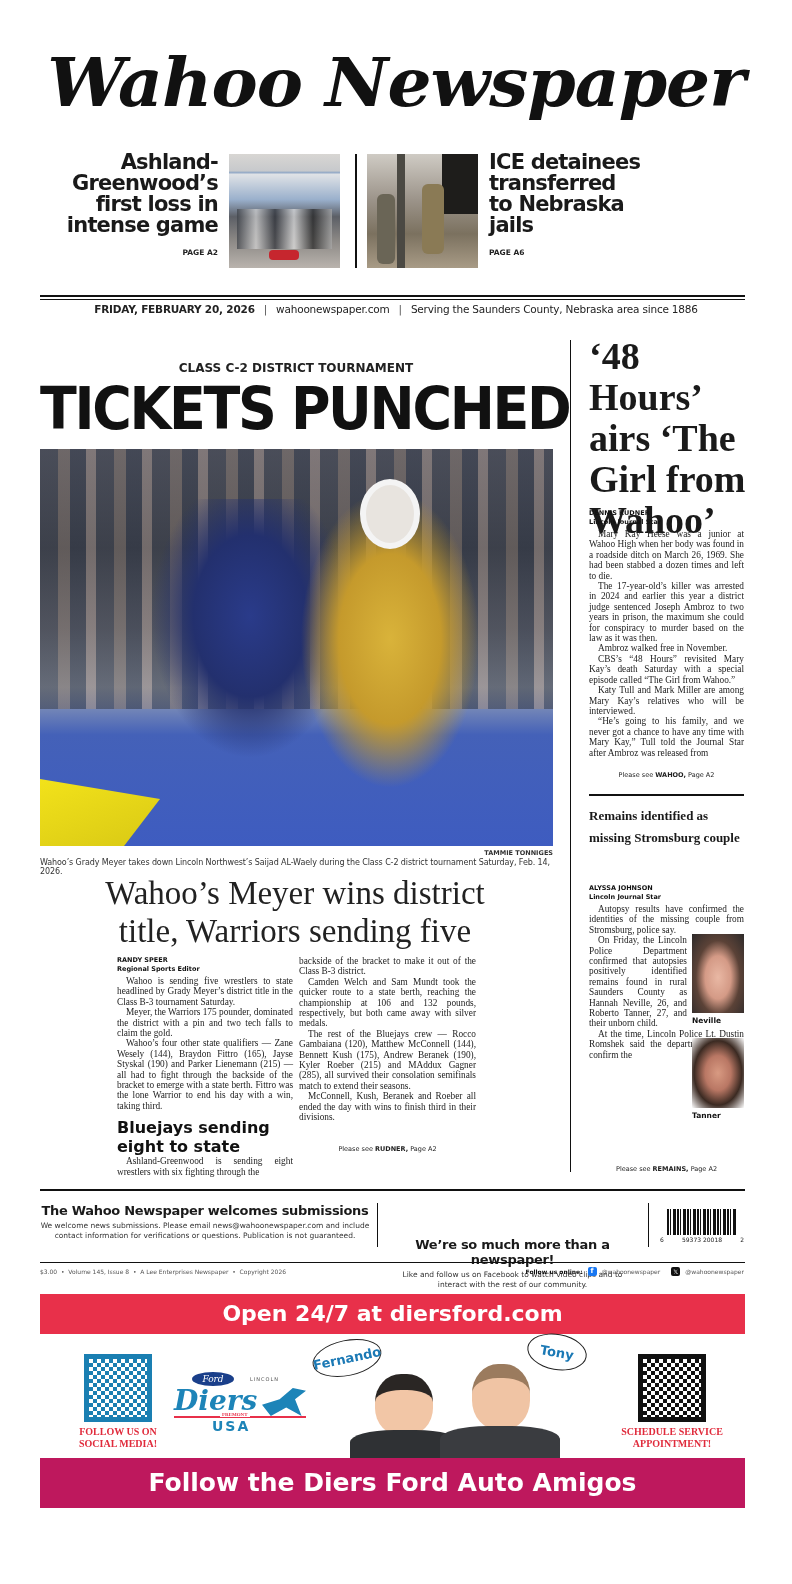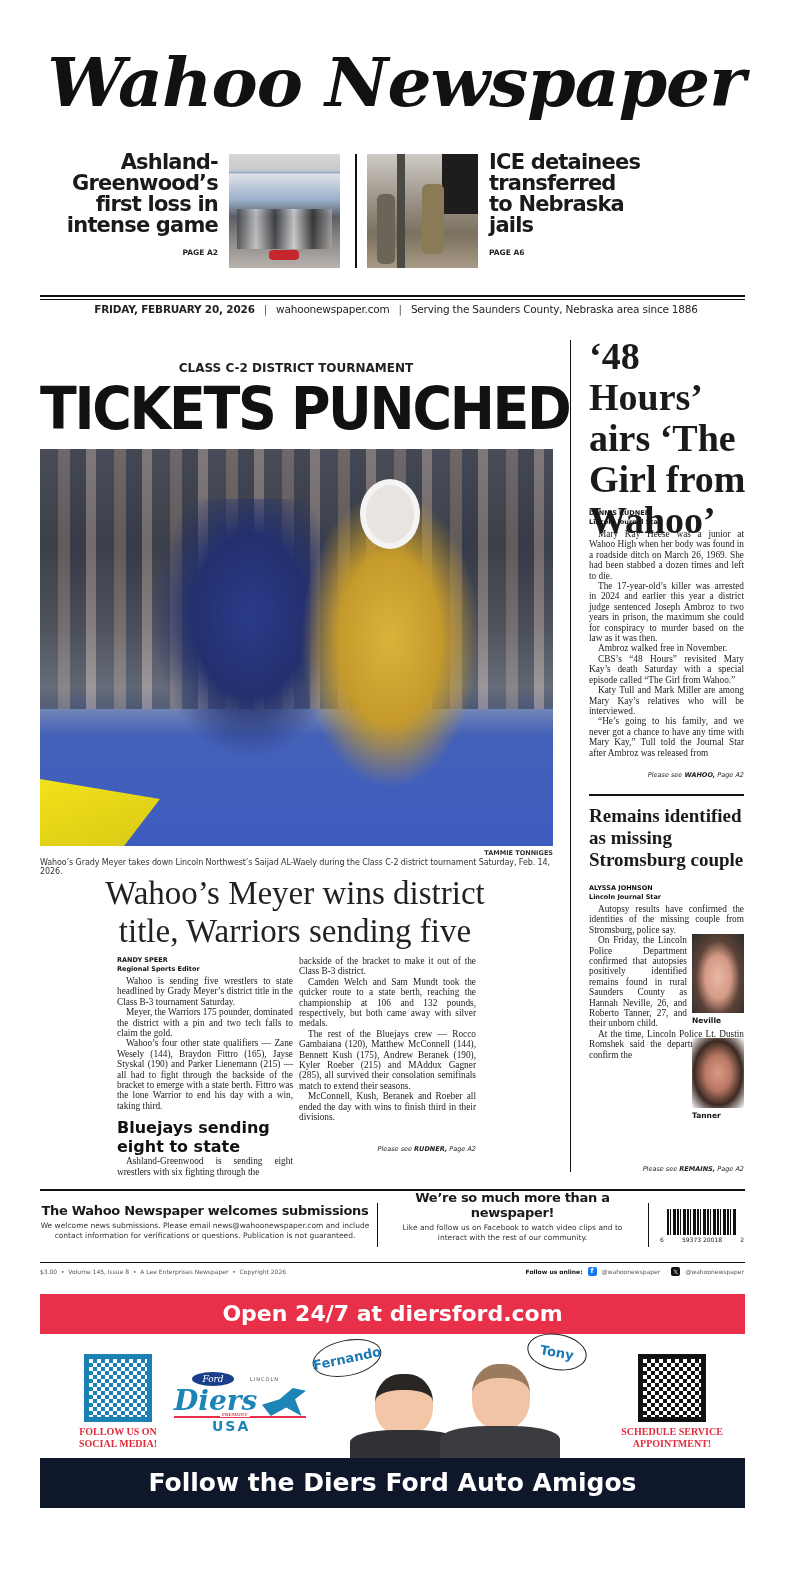--- a/index.html
+++ b/index.html
@@ -15,21 +15,21 @@
   .dateline .sep { margin: 0 9px; color: #555; }
   .kicker { font-family: "DejaVu Sans", sans-serif; font-weight: bold; font-size: 12px; color: #222; }
   .big-head { font-family: "DejaVu Sans", sans-serif; font-weight: bold; font-size: 58px; letter-spacing: -2.5px; color: #111; transform: scaleX(0.93); transform-origin: left; white-space: nowrap; }
   .credit { font-family: "DejaVu Sans", sans-serif; font-size: 6.5px; font-weight: bold; color: #333; }
   .caption { font-family: "DejaVu Sans", sans-serif; font-size: 8px; color: #333; letter-spacing: -0.1px; }
   .deck { font-family: "Liberation Serif", serif; font-size: 33px; line-height: 38px; color: #222; text-align: center; }
   .byline { font-family: "DejaVu Sans", sans-serif; font-size: 6.5px; font-weight: bold; color: #111; line-height: 8.5px; }
   .body-text { font-family: Liberation Serif, serif; font-size: 9.3px; line-height: 10.4px; color: #222; text-align: justify; }
   .body-text p { text-indent: 9px; }
   .subhead { font-family: "DejaVu Sans", sans-serif; font-weight: bold; font-size: 16px; color: #111; }
-  .jump { font-family: "DejaVu Sans", sans-serif; font-size: 6.5px; color: #222; text-align: right; font-style: italic; }
+  .jump { font-family: "DejaVu Sans", sans-serif; font-size: 6.5px; color: #222; text-align: center; }
   .jump b { font-weight: bold; }
   .side-head { font-family: "Liberation Serif", serif; font-weight: bold; color: #1a1a1a; }
   .portrait-label { font-family: "DejaVu Sans", sans-serif; font-weight: bold; font-size: 7.5px; color: #111; }
   .promo-head { font-family: "DejaVu Sans", sans-serif; font-weight: bold; font-size: 13px; color: #1a1a1a; text-align: center; letter-spacing: -0.3px; }
   .promo-text { font-family: "DejaVu Sans", sans-serif; font-size: 7.5px; color: #333; text-align: center; line-height: 10px; }
   .footer-meta { font-family: "DejaVu Sans", sans-serif; font-size: 6px; color: #555; }
   .ad-banner { font-family: "DejaVu Sans", sans-serif; font-weight: bold; color: #fff; text-align: center; }
   .ad-red-text { font-family: "Liberation Serif", serif; font-weight: bold; color: #e02b3c; text-align: center; font-size: 10px; line-height: 12px; }
 </style>
 </head>
@@ -133,21 +133,21 @@
     <p>Katy Tull and Mark Miller are among Mary Kay’s relatives who will be interviewed.</p>
     <p>“He’s going to his family, and we never got a chance to have any time with Mary Kay,” Tull told the Journal Star after Ambroz was released from</p>
   </div>
 </div>
 <div class="abs jump" style="left:589px;top:771px;width:155px;">
   <span>Please see </span><b>WAHOO,</b><span> Page A2</span>
 </div>
 
 <div class="abs rule" style="left:589px;top:794px;width:155px;height:2px;"></div>
 
-<div class="abs side-head" style="left:589px;top:805px;width:160px;font-size:19px;line-height:22px;">Remains identified as missing Stromsburg couple</div>
+<div class="abs side-head" style="left:589px;top:805px;width:160px;font-size:13px;line-height:22px;">Remains identified as missing Stromsburg couple</div>
 <div class="abs" style="left:589px;top:884px;width:155px;">
   <div class="byline">ALYSSA JOHNSON</div>
   <div class="byline">Lincoln Journal Star</div>
   <div class="body-text" style="margin-top:3px;">
       <p>Autopsy results have confirmed the identities of the missing couple from Stromsburg, police say.</p>
     </div>
   <div class="body-text" style="width:98px;">
     <p>On Friday, the Lincoln Police Department confirmed that autopsies positively identified remains found in rural Saunders County as Hannah Neville, 26, and Roberto Tanner, 27, and their unborn child.</p>
   </div>
   <div class="body-text">
@@ -163,21 +163,21 @@
 <div class="abs jump" style="left:589px;top:1165px;width:155px;">
   <span>Please see </span><b>REMAINS,</b><span> Page A2</span>
 </div>
 
 <div class="abs rule" style="left:40px;top:1189px;width:705px;height:2px;"></div>
 <div class="abs" style="left:40px;top:1203px;width:330px;">
   <div class="promo-head">The Wahoo Newspaper welcomes submissions</div>
   <div class="promo-text" style="margin-top:3px;">We welcome news submissions. Please email news@wahoonewspaper.com and include contact information for verifications or questions. Publication is not guaranteed.</div>
 </div>
 <div class="abs rule" style="left:377px;top:1203px;width:1px;height:44px;"></div>
-<div class="abs" style="left:385px;top:1190px;width:255px;">
+<div class="abs" style="left:385px;top:1237px;width:255px;">
   <div class="promo-head">We’re so much more than a newspaper!</div>
   <div class="promo-text" style="margin-top:3px;padding:0 15px;">Like and follow us on Facebook to watch video clips and to interact with the rest of our community.</div>
 </div>
 <div class="abs rule" style="left:648px;top:1203px;width:1px;height:44px;"></div>
 
 <div class="abs" style="left:667px;top:1209px;width:70px;height:26px;background:repeating-linear-gradient(90deg,#111 0 2px,#fff 2px 3px,#111 3px 4px,#fff 4px 6px,#111 6px 9px,#fff 9px 10px);"></div>
 <div class="abs footer-meta" style="left:660px;top:1236px;width:84px;display:flex;justify-content:space-between;color:#222;">
   <span>6</span>
   <span>59373 20018</span>
   <span>2</span>
@@ -229,13 +229,13 @@
     <div class="abs" style="left:0;top:62px;width:120px;height:32px;border-radius:40% 40% 0 0;background:#3a3c40;"></div>
   </div>
 
   <div class="abs" style="left:598px;top:20px;width:68px;height:68px;background:repeating-conic-gradient(#111 0 25%,#fff 0 50%) 0 0/8px 8px;border:5px solid #111;"></div>
   <div class="abs ad-red-text" style="left:572px;top:92px;width:120px;">
     <div>SCHEDULE SERVICE</div>
     <div>APPOINTMENT!</div>
   </div>
 </div>
 
-<div class="abs ad-banner" style="left:40px;top:1458px;width:705px;height:50px;line-height:50px;background:#0f172a;font-size:25px;">Follow the Diers Ford Auto Amigos</div>
+<div class="abs ad-banner" style="left:40px;top:1458px;width:705px;height:50px;line-height:50px;background:#be185d;font-size:25px;">Follow the Diers Ford Auto Amigos</div>
 
 </body></html>

